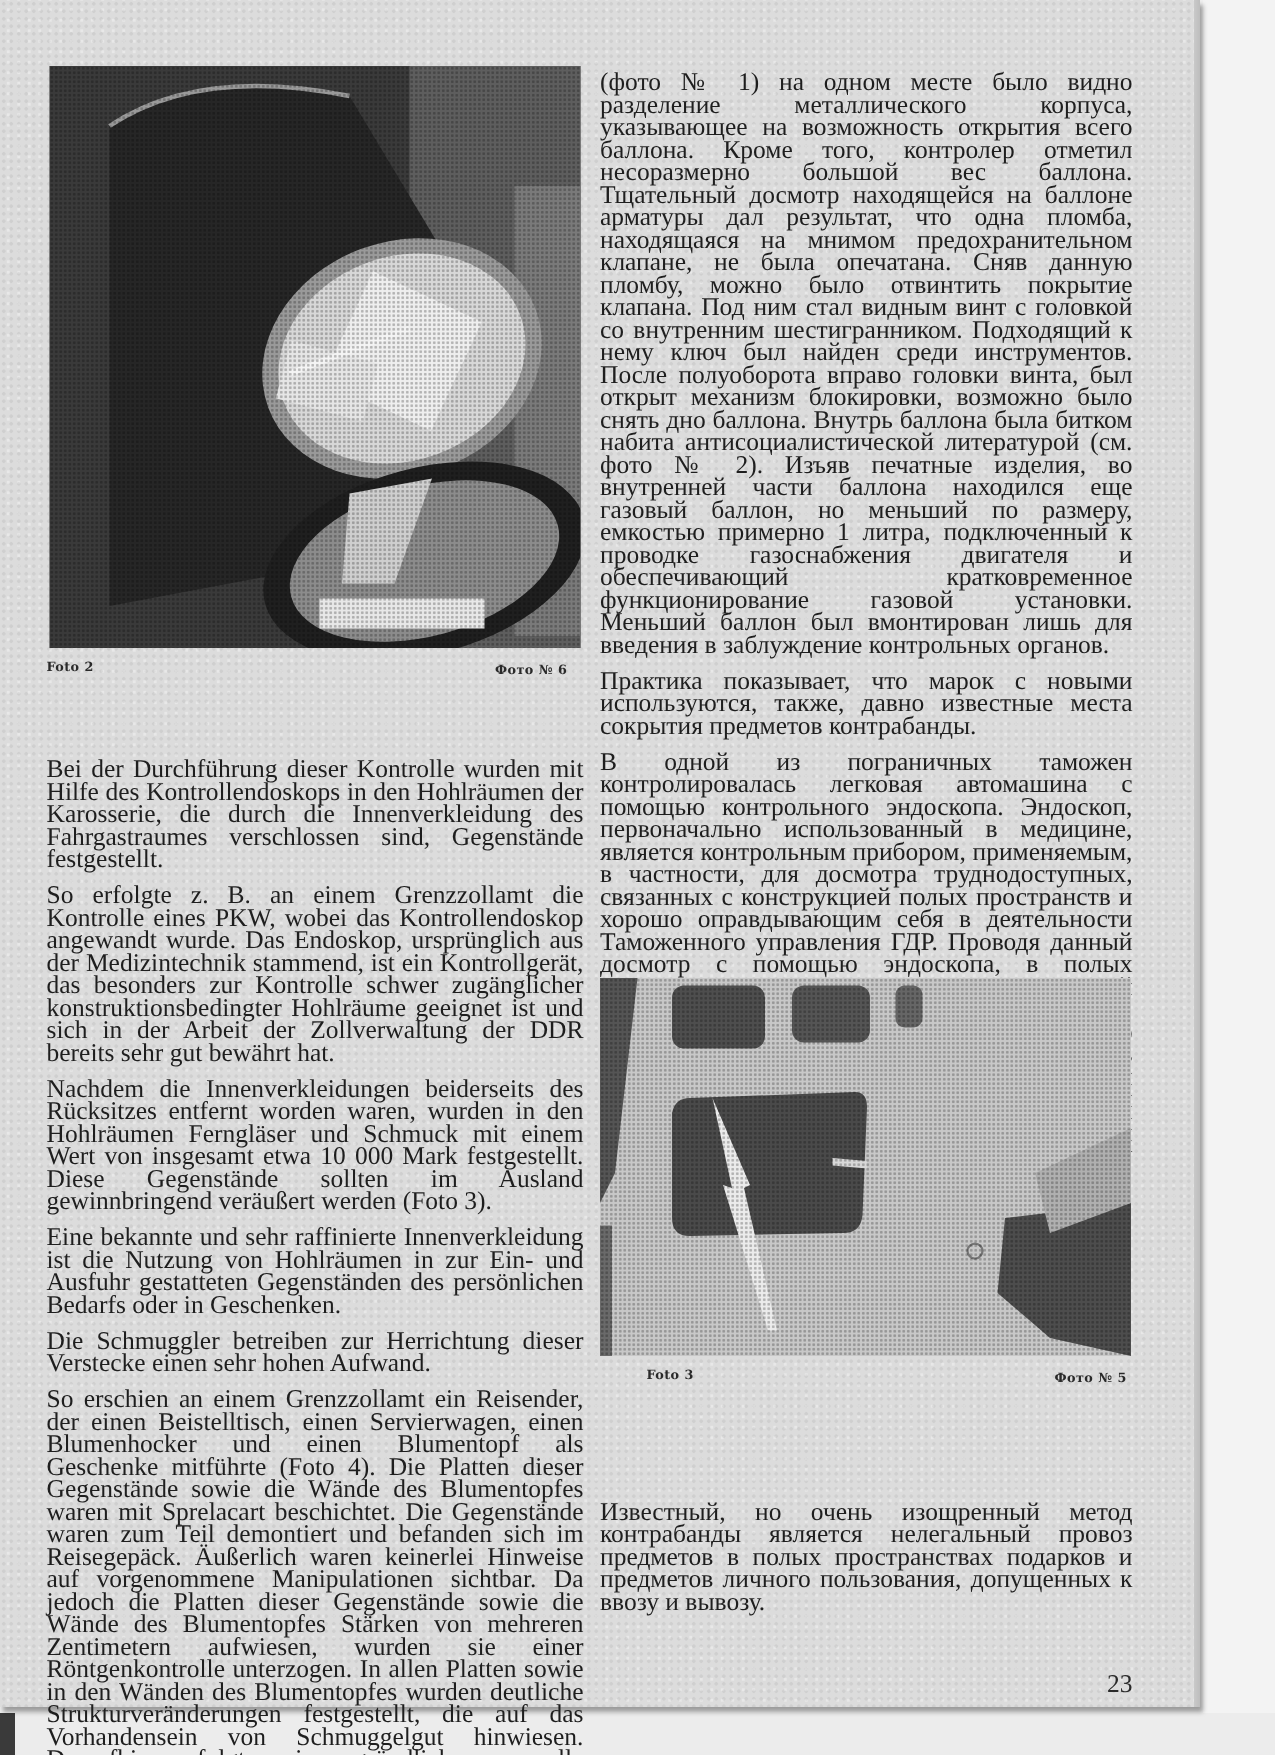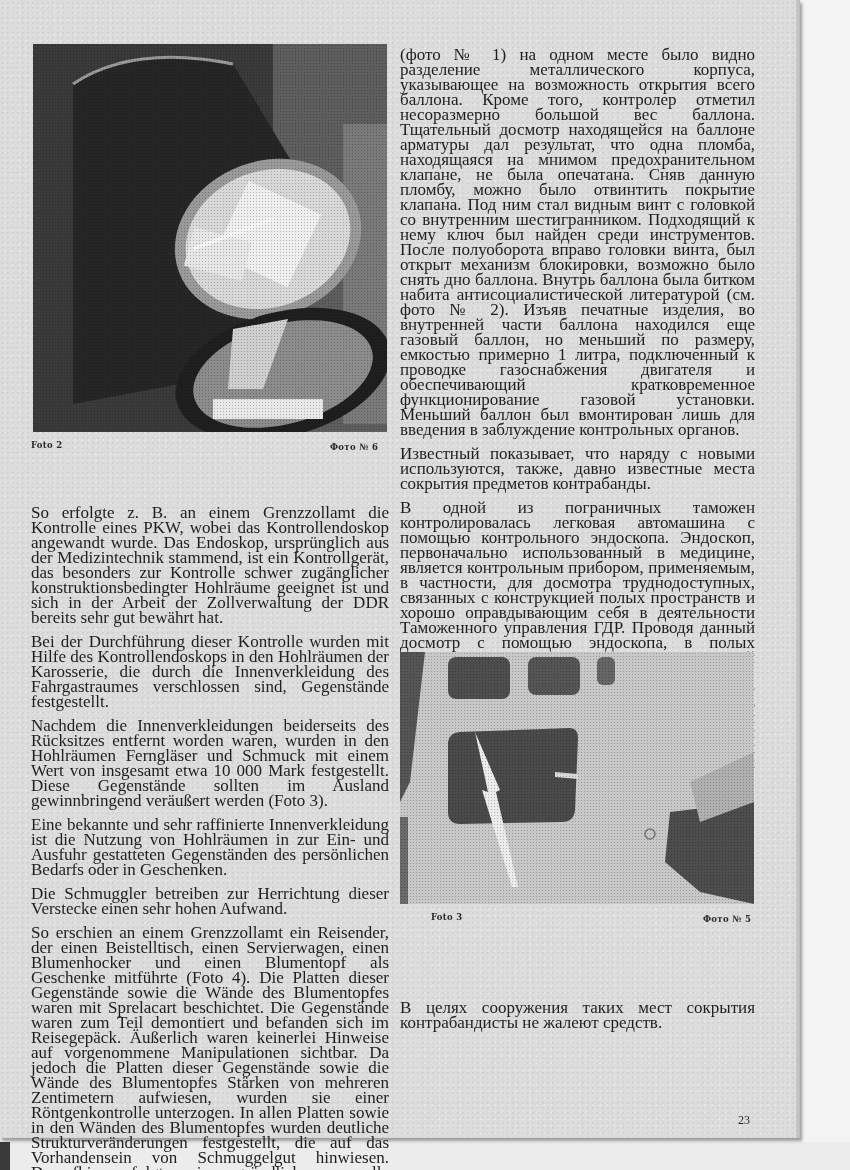--- a/index.html
+++ b/index.html
@@ -41,21 +41,21 @@
     color: #2a2a2a; letter-spacing: 0.3px; text-align: center;
   }
   .col {
     position: absolute; color: #1e1e1e; font-size: 17px; line-height: 15px;
     text-align: justify; hyphens: manual;
   }
   .col p { margin: 0 0 9px 0; }
   #col-left { left: 31px; top: 505px; width: 358px; }
   #col-right-top { left: 400px; top: 47px; width: 355px; }
   #col-right-bottom { left: 400px; top: 1000px; width: 355px; }
-  .page-number { position: absolute; left: 738px; top: 1113px; font-size: 12px; color: #2a2a2a; }
+  .page-number { position: absolute; left: 738px; top: 1113px; font-size: 17px; color: #2a2a2a; }
 </style>
 </head>
 <body>
 
 <div class="scan-bg"></div>
 <div class="bottom-strip"></div>
 <div class="bottom-strip-left"></div>
 <div class="right-margin"></div>
 
 <div class="page">
@@ -77,27 +77,27 @@
       <ellipse cx="250" cy="330" rx="92" ry="50" transform="rotate(-15 250 330)" fill="#8c8c8c"></ellipse>
       <path d="M200 285 L255 275 L230 345 L195 345 Z" fill="#cfcfcf"></path>
       <rect x="180" y="355" width="110" height="20" fill="#e8e8e8"></rect>
     </svg>
   </div>
   <div class="caption" style="left:31px; top:440px;">Foto 2</div>
   <div class="caption" style="left:330px; top:442px;">Фото № 6</div>
 
   <div class="col" id="col-right-top">
     <p>(фото № 1) на одном месте было видно разделение металлического корпуса, указывающее на возможность открытия всего баллона. Кроме того, контролер отметил несоразмерно большой вес баллона. Тщательный досмотр находящейся на баллоне арматуры дал результат, что одна пломба, находящаяся на мнимом предохранительном клапане, не была опечатана. Сняв данную пломбу, можно было отвинтить покрытие клапана. Под ним стал видным винт с головкой со внутренним шестигранником. Подходящий к нему ключ был найден среди инструментов. После полуоборота вправо головки винта, был открыт механизм блокировки, возможно было снять дно баллона. Внутрь баллона была битком набита антисоциалистической литературой (см. фото № 2). Изъяв печатные изделия, во внутренней части баллона находился еще газовый баллон, но меньший по размеру, емкостью примерно 1 литра, подключенный к проводке газоснабжения двигателя и обеспечивающий кратковременное функционирование газовой установки. Меньший баллон был вмонтирован лишь для введения в заблуждение контрольных органов.</p>
-    <p>Известный показывает, что наряду с новыми используются, также, давно известные места сокрытия предметов контрабанды.</p>
+    <p>Практика показывает, что марок с новыми используются, также, давно известные места сокрытия предметов контрабанды.</p>
     <p>В одной из пограничных таможен контролировалась легковая автомашина с помощью контрольного эндоскопа. Эндоскоп, первоначально использованный в медицине, является контрольным прибором, применяемым, в частности, для досмотра труднодоступных, связанных с конструкцией полых пространств и хорошо оправдывающим себя в деятельности Таможенного управления ГДР. Проводя данный досмотр с помощью эндоскопа, в полых пространствах кузова, закрытых внутренней обделкой отделения для пассажиров, обнаружили предметы. Устранив внутреннюю обделку на обеих сторонах заднего сидения, в тамошних полых пространствах обнаружили бинокли и ювелирные изделия с общей стоимостью около 10 тыс. марок. Существовали планы прибыльного отчуждения данных предметов за границей (см. фото № 3).</p>
   </div>
 
   <div class="col" id="col-left">
+    <p>Bei der Durchführung dieser Kontrolle wurden mit Hilfe des Kontrollendoskops in den Hohlräumen der Karosserie, die durch die Innenverkleidung des Fahrgastraumes verschlossen sind, Gegenstände festgestellt.</p>
     <p>So erfolgte z. B. an einem Grenzzollamt die Kontrolle eines PKW, wobei das Kontrollendoskop angewandt wurde. Das Endoskop, ursprünglich aus der Medizintechnik stammend, ist ein Kontrollgerät, das besonders zur Kontrolle schwer zugänglicher konstruktionsbedingter Hohlräume geeignet ist und sich in der Arbeit der Zollverwaltung der DDR bereits sehr gut bewährt hat.</p>
-    <p>Bei der Durchführung dieser Kontrolle wurden mit Hilfe des Kontrollendoskops in den Hohlräumen der Karosserie, die durch die Innenverkleidung des Fahrgastraumes verschlossen sind, Gegenstände festgestellt.</p>
     <p>Nachdem die Innenverkleidungen beiderseits des Rücksitzes entfernt worden waren, wurden in den Hohlräumen Ferngläser und Schmuck mit einem Wert von insgesamt etwa 10 000 Mark festgestellt. Diese Gegenstände sollten im Ausland gewinnbringend veräußert werden (Foto 3).</p>
     <p>Eine bekannte und sehr raffinierte Innenverkleidung ist die Nutzung von Hohlräumen in zur Ein- und Ausfuhr gestatteten Gegenständen des persönlichen Bedarfs oder in Geschenken.</p>
     <p>Die Schmuggler betreiben zur Herrichtung dieser Verstecke einen sehr hohen Aufwand.</p>
     <p>So erschien an einem Grenzzollamt ein Reisender, der einen Beistelltisch, einen Servierwagen, einen Blumenhocker und einen Blumentopf als Geschenke mitführte (Foto 4). Die Platten dieser Gegenstände sowie die Wände des Blumentopfes waren mit Sprelacart beschichtet. Die Gegenstände waren zum Teil demontiert und befanden sich im Reisegepäck. Äußerlich waren keinerlei Hinweise auf vorgenommene Manipulationen sichtbar. Da jedoch die Platten dieser Gegenstände sowie die Wände des Blumentopfes Stärken von mehreren Zentimetern aufwiesen, wurden sie einer Röntgenkontrolle unterzogen. In allen Platten sowie in den Wänden des Blumentopfes wurden deutliche Strukturveränderungen festgestellt, die auf das Vorhandensein von Schmuggelgut hinwiesen. Daraufhin erfolgte eine gründliche manuelle Kontrolle der Gegenstände. Die Metalleinfaßbänder an den Platten und die Griffe mit den Deckleisten am Blumentopf wurden entfernt. Aus den so freigelegten Hohlräumen konnten Briefmarken und Sammlermünzen im Wert von etwa 37 000 Mark entnommen werden.</p>
   </div>
 
   <div class="photo" id="photo3">
     <svg width="354" height="252" viewBox="0 0 354 252">
       <rect x="0" y="0" width="354" height="252" fill="#c8c8c8"></rect>
       <path d="M0 0 L25 0 L10 130 L0 150 Z" fill="#555"></path>
@@ -110,17 +110,17 @@
       <path d="M75 80 L88 140 L82 138 L112 235 L118 235 L96 140 L100 138 Z" fill="#ececec"></path>
       <path d="M270 160 L354 150 L354 252 L300 240 L265 210 Z" fill="#4d4d4d"></path>
       <path d="M290 130 L354 100 L354 150 L300 170 Z" fill="#b0b0b0"></path>
       <circle cx="250" cy="182" r="5" fill="none" stroke="#777" stroke-width="1.5"></circle>
     </svg>
   </div>
   <div class="caption" style="left:400px; top:912px;margin-left:31px;">Foto 3</div>
   <div class="caption" style="left:703px; top:914px;">Фото № 5</div>
 
   <div class="col" id="col-right-bottom">
-    <p>В целях сооружения таких мест сокрытия контрабандисты не жалеют средств.</p>
+    <p>Известный, но очень изощренный метод контрабанды является нелегальный провоз предметов в полых пространствах подарков и предметов личного пользования, допущенных к ввозу и вывозу.</p>
   </div>
 
   <div class="page-number">23</div>
 </div>
 
 </body></html>

